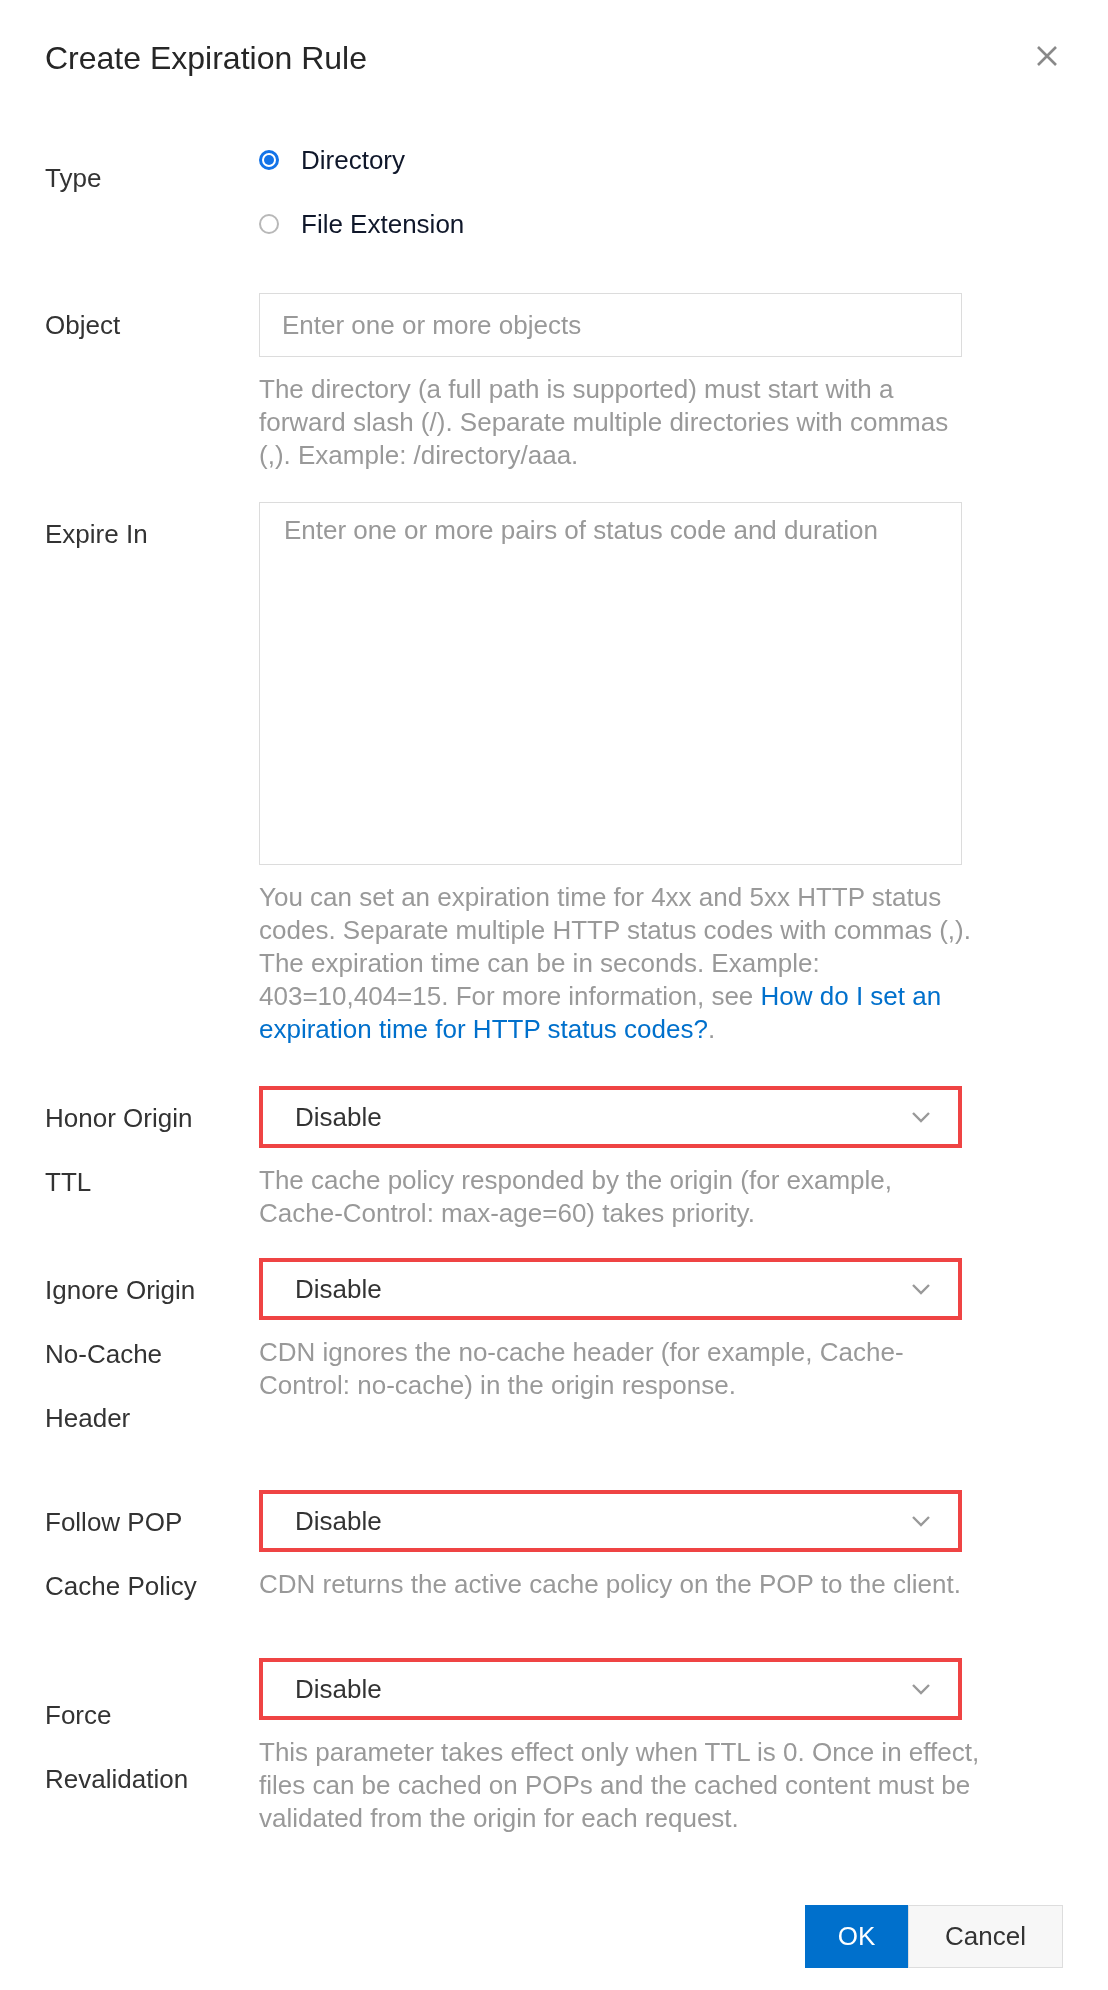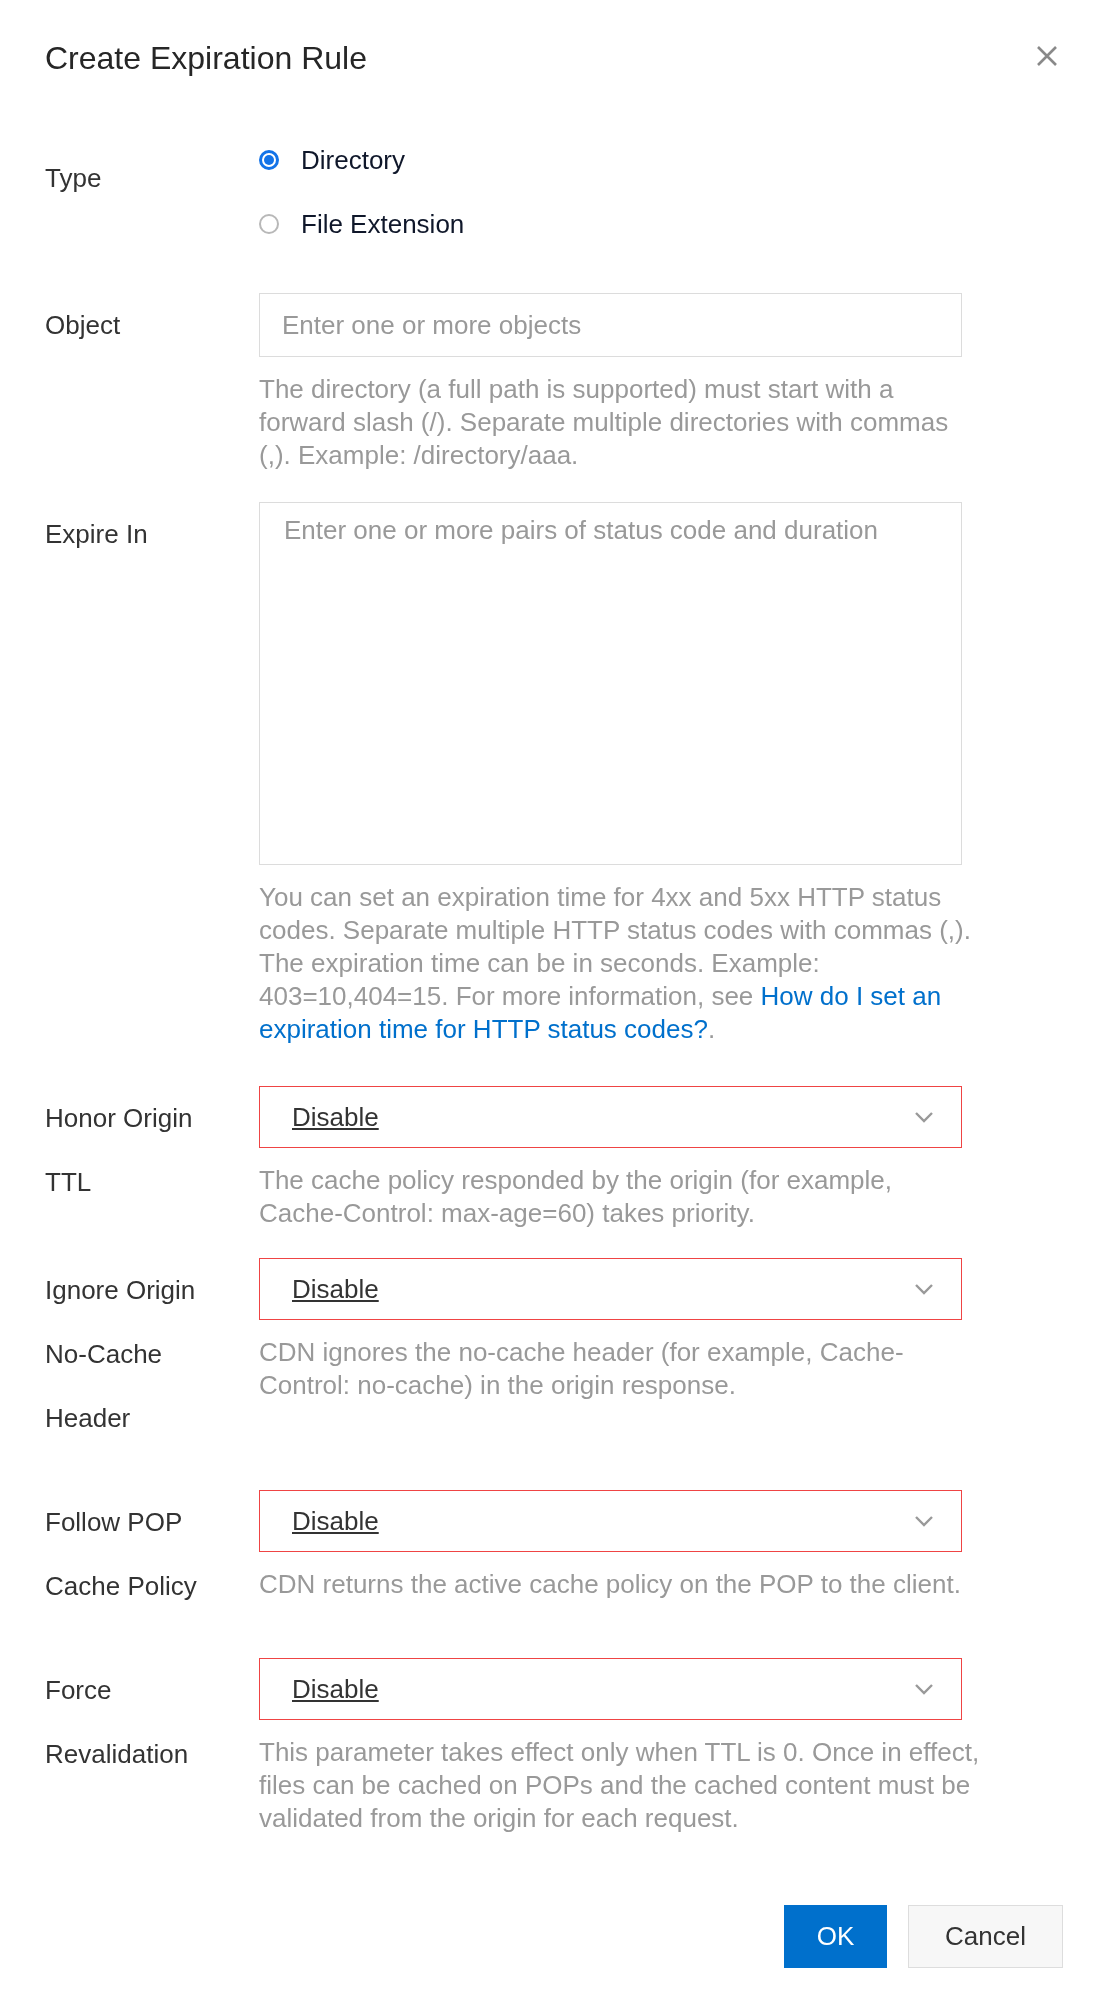--- a/index.html
+++ b/index.html
@@ -18,21 +18,21 @@
   .close-btn { background:none; border:none; cursor:pointer; padding:0; margin-top:2px; margin-right:2px; line-height:0; }
 
   
   .row { display:flex; margin-bottom:40px; }
   .row-label { width:174px; margin-right:40px; flex-shrink:0; font-size:26px; color:#333; line-height:64px; }
   .row-content { flex:1; min-width:0; }
 
   .row-type { margin-bottom:55px; }
   .row-object { margin-bottom:30px; }
   .row-honor { margin-bottom:28px; }
-  .row-force { margin-bottom:0; }
+  .row-force { margin-bottom:0;align-items:center; }
 
   
   .radio-option { display:flex; align-items:center; height:28px; cursor:pointer; }
   .radio-option + .radio-option { margin-top:36px; }
   .radio { width:20px; height:20px; border-radius:50%; border:2px solid #b8b8b8; background:#fff; margin-right:22px; flex-shrink:0; position:relative; }
   .radio.checked { border:3px solid #1373e8; }
   .radio.checked::after { content:""; position:absolute; left:50%; top:50%; transform:translate(-50%,-50%); width:10px; height:10px; border-radius:50%; background:#1373e8; }
   .radio-text { font-size:26px; color:#0f172a; }
 
   
@@ -43,34 +43,34 @@
   .text-input::placeholder { color:#999; opacity:1; }
   .textarea-input {
     width:703px; height:363px; border:1px solid #dcdcdc; background:#fff;
     font-family:inherit; font-size:26px; color:#333; padding:10px 24px; outline:none;
     resize:none; line-height:34px; display:block;
   }
   .textarea-input::placeholder { color:#999; opacity:1; }
 
   
   .select-box {
-    width:703px; height:62px; border:1px solid #ef4444; background:#fff;
-    display:flex; align-items:center; padding:0 60px 0 32px; position:relative; cursor:pointer;text-decoration:underline;
+    width:703px; height:62px; border:4px solid #ef4444; background:#fff;
+    display:flex; align-items:center; padding:0 60px 0 32px; position:relative; cursor:pointer;
   }
   .select-value { font-size:26px; color:#333; }
   .select-arrow { position:absolute; right:22px; top:50%; transform:translateY(-50%); line-height:0; }
 
   
   .help { width:723px; font-size:26px; line-height:33px; color:#999; margin-top:16px; }
   .help a { color:#0070cc; text-decoration:none; }
 
   
   .dialog-footer { margin-top:auto; display:flex; justify-content:flex-end; align-items:center; }
   .btn { font-family:inherit; font-size:26px; height:63px; cursor:pointer; }
-  .btn-ok { min-width:103px; background:#0070cc; color:#fff; border:1px solid #0070cc; margin-right:21px; }
+  .btn-ok { min-width:103px; background:#0070cc; color:#fff; border:1px solid #0070cc; margin-right:0; }
   .btn-cancel { min-width:155px; background:#f7f7f7; color:#333; border:1px solid #ddd; }
 </style>
 </head>
 <body>
 
 <div class="dialog">
 
   <div class="dialog-header">
     <h1 class="dialog-title">Create Expiration Rule</h1>
     <button class="close-btn" aria-label="Close">

